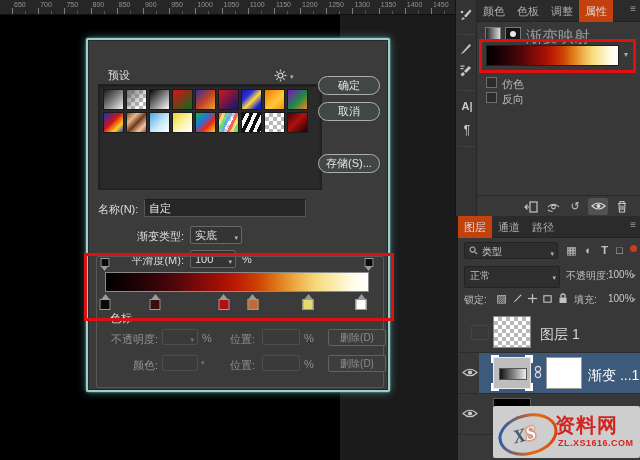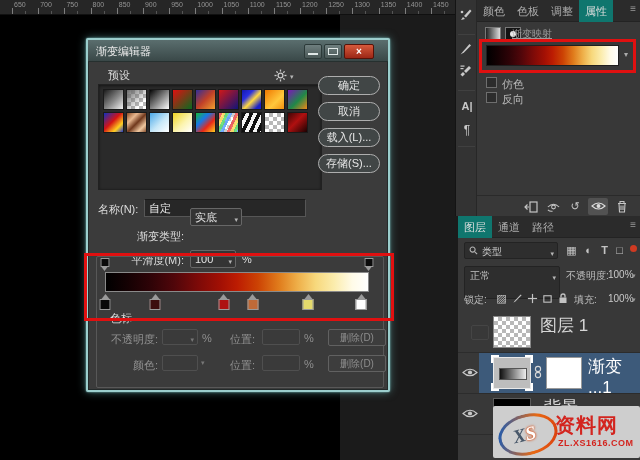--- a/index.html
+++ b/index.html
@@ -77,51 +77,51 @@
   .icon-strip{position:absolute;left:455px;top:0;width:22px;height:216px;background:#333;
           border-left:1px solid #141414;border-right:1px solid #272727;box-sizing:border-box;}
   .strip-icon{position:absolute;left:3px;width:16px;height:16px;color:#c9c9c9;font-size:11px;text-align:center;line-height:16px;}
   .strip-div{position:absolute;left:2px;width:17px;height:1px;background:#404040;}
 
   
   .props-panel{position:absolute;left:477px;top:0;width:163px;height:216px;background:#383838;}
   .layers-panel{position:absolute;left:458px;top:216px;width:182px;height:244px;background:#383838;}
   .tabbar{position:absolute;left:0;top:0;right:0;height:21px;background:#2b2b2b;border-bottom:1px solid #232323;}
   .tab{display:inline-block;padding:4px 6px 3px 6px;font-size:11px;color:#ababab;}
-  .tab-active{background:#0f766e;color:#dedede;}
+  .tab-active{background:#c2410c;color:#dedede;}
   .panel-menu{position:absolute;right:4px;top:3px;font-size:10px;color:#9a9a9a;}
 
   .mini-thumb{position:absolute;width:16px;height:13px;border:1px solid #787878;box-sizing:border-box;}
   .mask-mini{background:#141414;}
   .mask-mini::after{content:"";position:absolute;left:4px;top:2.5px;width:6px;height:6px;border-radius:50%;background:#e8e8e8;}
-  .prop-title{position:absolute;left:35px;top:27px;font-size:10px;color:#9b9b9b;text-decoration:underline;}
+  .prop-title{position:absolute;left:49px;top:27px;font-size:16px;color:#9b9b9b;}
 
   .grad-preview{position:absolute;left:9px;top:45px;width:133px;height:21px;border:1px solid #1f1f1f;box-sizing:border-box;}
   .preview-caret{position:absolute;left:147px;top:50px;font-size:8px;color:#aaa;}
   .checkbox{position:absolute;width:11px;height:11px;background:#2c2c2c;border:1px solid #6e6e6e;box-sizing:border-box;}
   .cb-label{position:absolute;font-size:11px;color:#b9b9b9;}
 
   .props-bottombar{position:absolute;left:0;top:195px;right:0;height:21px;background:#383838;border-top:1px solid #2a2a2a;}
   .pb-icon{position:absolute;top:3px;width:16px;height:15px;color:#c5c5c5;font-size:11px;text-align:center;line-height:15px;}
   .pb-eye-box{position:absolute;left:111px;top:2px;width:20px;height:17px;background:#525252;border-radius:2px;}
 
   .filter-dd{position:absolute;left:6px;top:26px;width:94px;height:17px;}
-  .blend-dd{position:absolute;left:6px;top:50px;width:96px;height:33px;text-decoration:underline;}
+  .blend-dd{position:absolute;left:6px;top:50px;width:96px;height:22px;text-decoration:underline;}
   .lp-label{position:absolute;font-size:10px;color:#bdbdbd;}
   .lp-value{position:absolute;font-size:10px;color:#c9c9c9;}
   .lp-caret{position:absolute;font-size:7px;color:#9a9a9a;}
   .filter-icon{position:absolute;top:27px;width:15px;height:15px;color:#c3c3c3;font-size:11px;text-align:center;line-height:15px;}
   .red-dot{position:absolute;left:172px;top:29px;width:7px;height:7px;border-radius:50%;background:#cf3a22;}
 
   .layer-rows{position:absolute;left:0;top:96px;right:0;}
   .layer-row{position:relative;height:40px;border-bottom:1px solid #2c2c2c;}
   .row-highlight{position:absolute;left:21px;top:0;right:0;bottom:0;background:#3d5a7a;}
   .thumb{position:absolute;top:4px;width:38px;height:32px;box-sizing:border-box;border:1px solid #888;}
   .checker{background:conic-gradient(#b8b8b8 25%,#fff 0 50%,#b8b8b8 0 75%,#fff 0) 0 0/8px 8px #fff;}
-  .layer-name{position:absolute;font-size:17px;color:#d6d6d6;top:2px;}
+  .layer-name{position:absolute;font-size:14px;color:#d6d6d6;top:14px;}
   .empty-eye{position:absolute;left:13px;top:13px;width:16px;height:13px;border:1px solid #454545;border-radius:2px;}
   .eye-wrap{position:absolute;left:4px;top:14px;width:17px;height:12px;}
   .grad-thumb{position:absolute;left:35px;top:4px;width:38px;height:32px;background:#bdbdbd;border:1px solid #e9e9e9;box-sizing:border-box;}
   .grad-thumb .mini-grad{position:absolute;left:5px;top:10px;width:26px;height:10px;border:1px solid #555;
         background:linear-gradient(90deg,#111,#eee);}
   .corner{position:absolute;width:6px;height:6px;border:0 solid #fff;}
   .c-tl{left:-3px;top:-3px;border-left-width:2px;border-top-width:2px;}
   .c-tr{right:-3px;top:-3px;border-right-width:2px;border-top-width:2px;}
   .c-bl{left:-3px;bottom:-3px;border-left-width:2px;border-bottom-width:2px;}
   .c-br{right:-3px;bottom:-3px;border-right-width:2px;border-bottom-width:2px;}
@@ -198,26 +198,20 @@
       </div>
     <div class="ruler-cell">
         <span class="ruler-num">1400</span>
       </div>
     <div class="ruler-cell">
         <span class="ruler-num">1450</span>
       </div>
   </div>
 
   <div class="dialog">
-    <div class="dlg-titlebar">
-      <span class="dlg-title">渐变编辑器</span>
-      <div class="winbtn winbtn-min"></div>
-      <div class="winbtn winbtn-max"></div>
-      <div class="winbtn winbtn-close">×</div>
-    </div>
 
     <span class="dlg-label presets-label">预设</span>
     <div class="gear-wrap">
       <svg viewBox="0 0 12 12" width="13" height="13">
           <g stroke="#c8c8c8" stroke-width="1.2" fill="none">
         <circle cx="6" cy="6" r="2.2"></circle>
         <line x1="6" y1="0.5" x2="6" y2="2.4"></line>
             <line x1="6" y1="9.6" x2="6" y2="11.5"></line>
         <line x1="0.5" y1="6" x2="2.4" y2="6"></line>
             <line x1="9.6" y1="6" x2="11.5" y2="6"></line>
@@ -248,28 +242,27 @@
         <div class="swatch" style=";background:linear-gradient(135deg,#18b838 0%,#1878e8 35%,#e82818 65%,#ffd020 100%)"></div>
         <div class="swatch" style=";background:repeating-linear-gradient(115deg,rgba(240,80,80,.85) 0 3px,rgba(255,220,90,.85) 3px 6px,rgba(90,220,110,.85) 6px 9px,rgba(90,160,255,.85) 9px 12px,rgba(255,255,255,.3) 12px 15px),conic-gradient(#b8b8b8 25%,#fff 0 50%,#b8b8b8 0 75%,#fff 0) 0 0/8px 8px"></div>
         <div class="swatch" style=";background:repeating-linear-gradient(115deg,#101010 0 3.5px,#f4f4f4 3.5px 7px)"></div>
         <div class="swatch" style=";background:conic-gradient(#b8b8b8 25%,#fff 0 50%,#b8b8b8 0 75%,#fff 0) 0 0/8px 8px"></div>
         <div class="swatch" style=";background:linear-gradient(135deg,#400606 0%,#b01010 45%,#1a0202 100%)"></div>
       </div>
     </div>
 
     <div class="pill-btn" style="top:36px;">确定</div>
     <div class="pill-btn" style="top:62px;">取消</div>
-    <div class="pill-btn" style="top:88px;">载入(L)...</div>
     <div class="pill-btn" style="top:114px;">存储(S)...</div>
 
     <span class="dlg-label" style="position:absolute;left:10px;top:162px;">名称(N):</span>
     <div class="dlg-input" style="left:56px;top:159px;width:162px;height:18px;">自定</div>
 
     <span class="dlg-label ctl-label-r" style="top:189px;width:96px;">渐变类型:</span>
-    <div class="dlg-dd" style="left:102px;top:168px;width:52px;height:18px;">
+    <div class="dlg-dd" style="left:102px;top:186px;width:52px;height:18px;">
       <span>实底</span>
       <span class="dd-caret">▾</span>
     </div>
 
     <span class="dlg-label ctl-label-r" style="top:213px;width:96px;">平滑度(M):</span>
     <div class="dlg-dd" style="left:102px;top:210px;width:46px;height:18px;">
       <span>100</span>
       <span class="dd-caret">▾</span>
     </div>
     <span class="dlg-label" style="position:absolute;left:154px;top:213px;">%</span>

